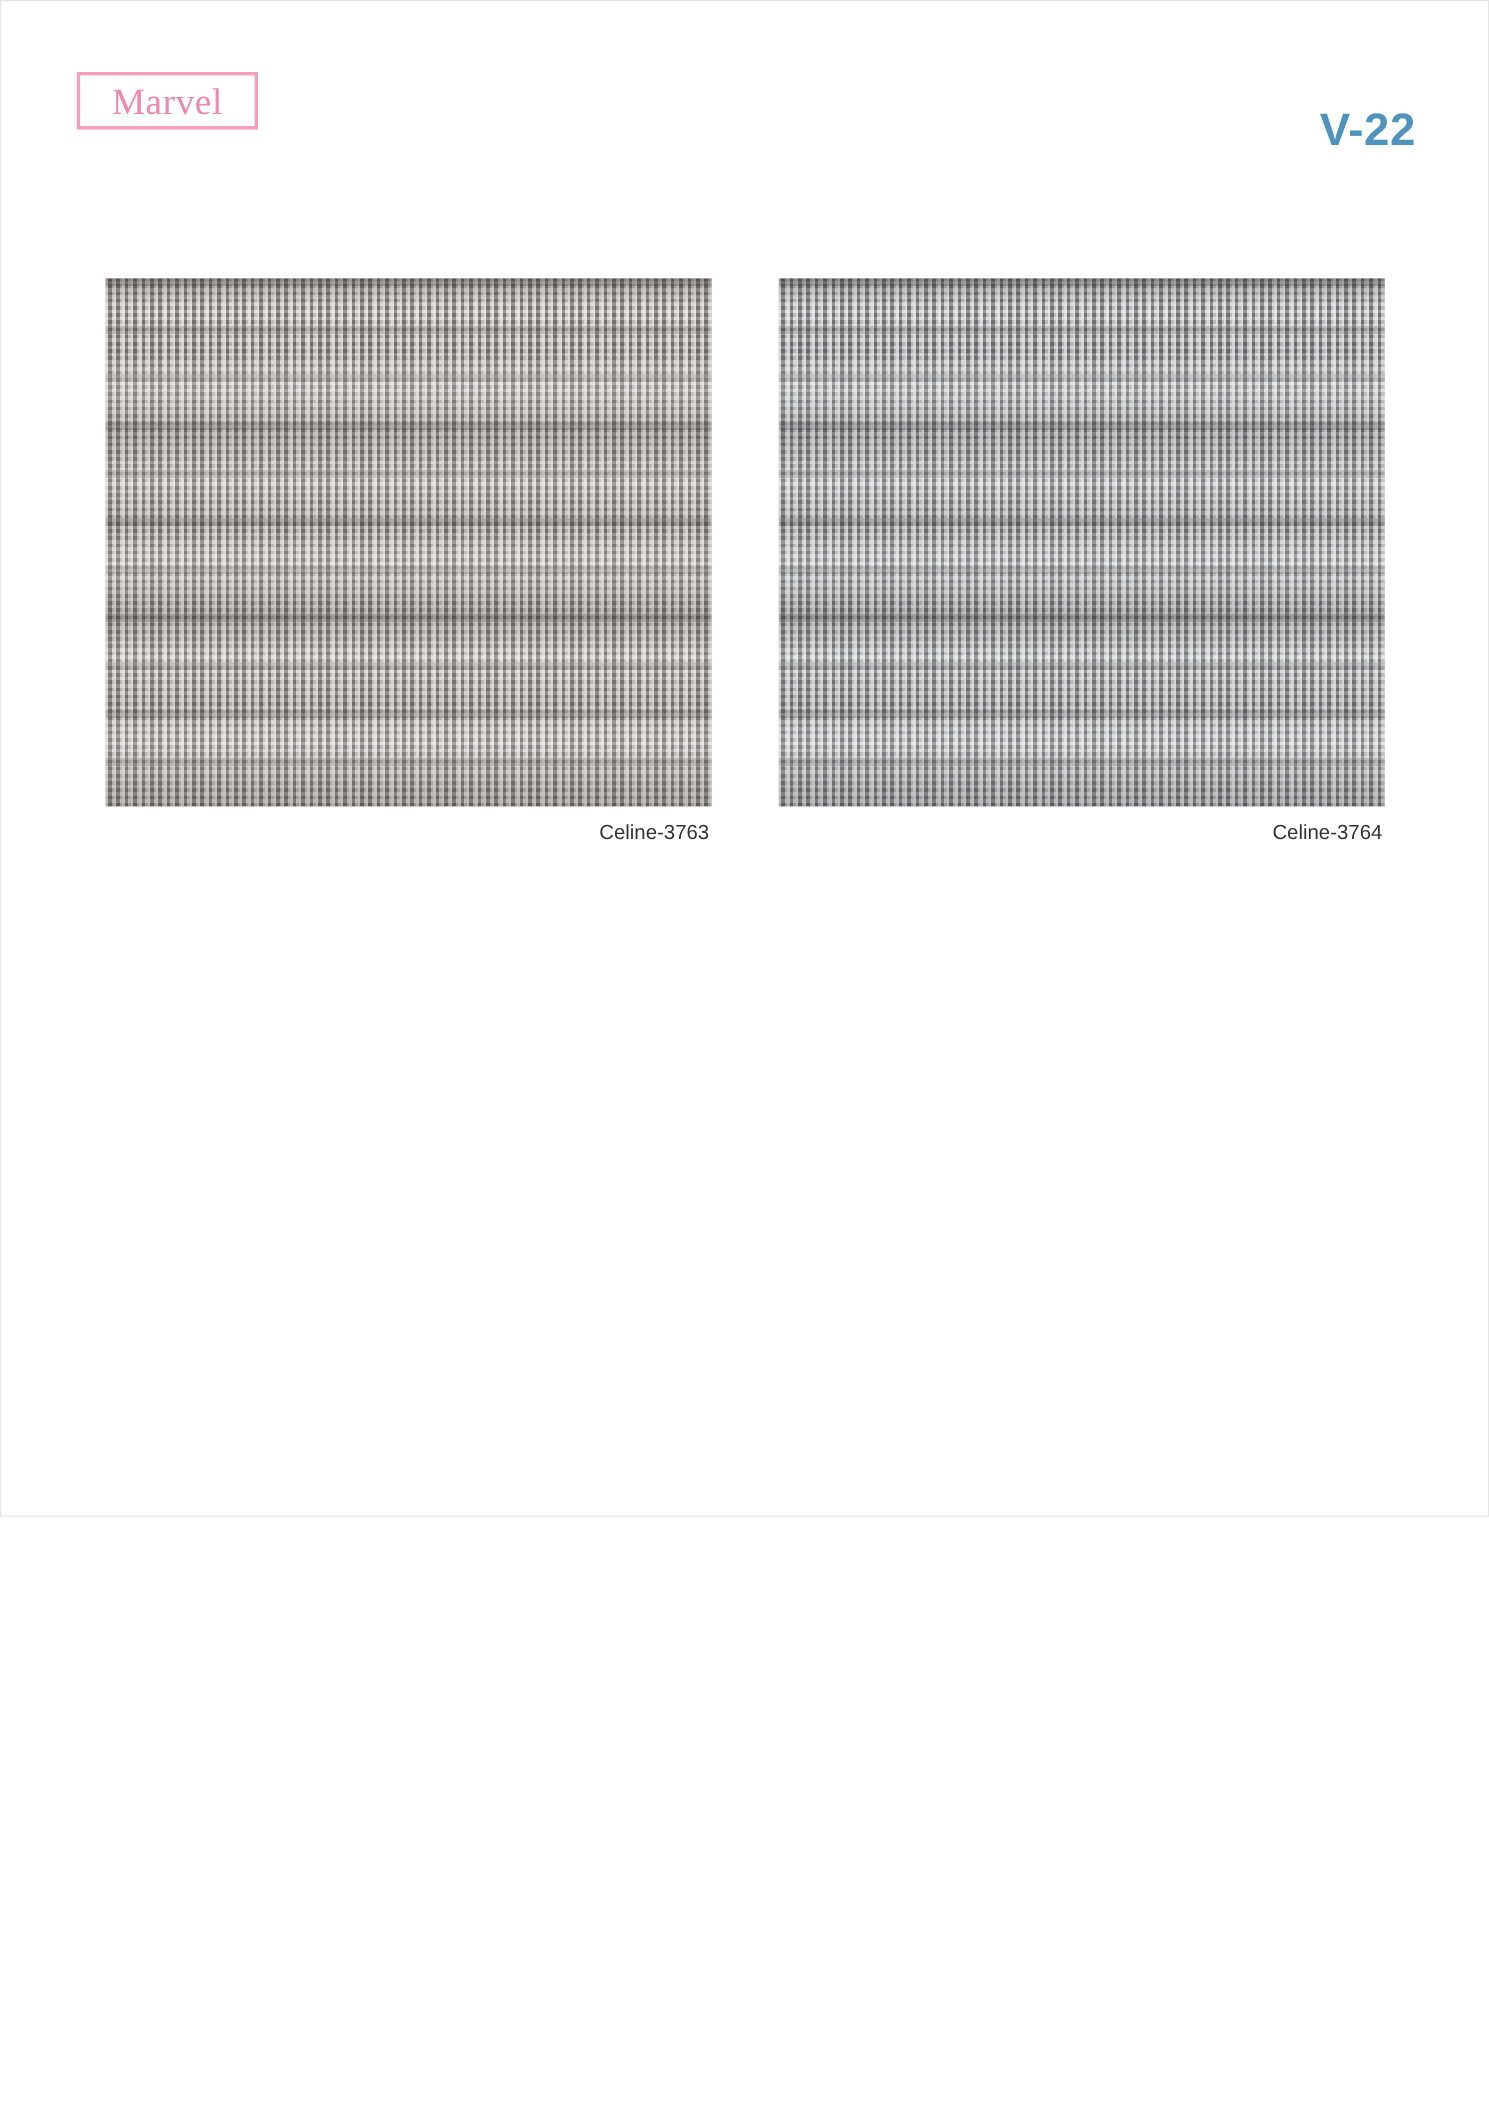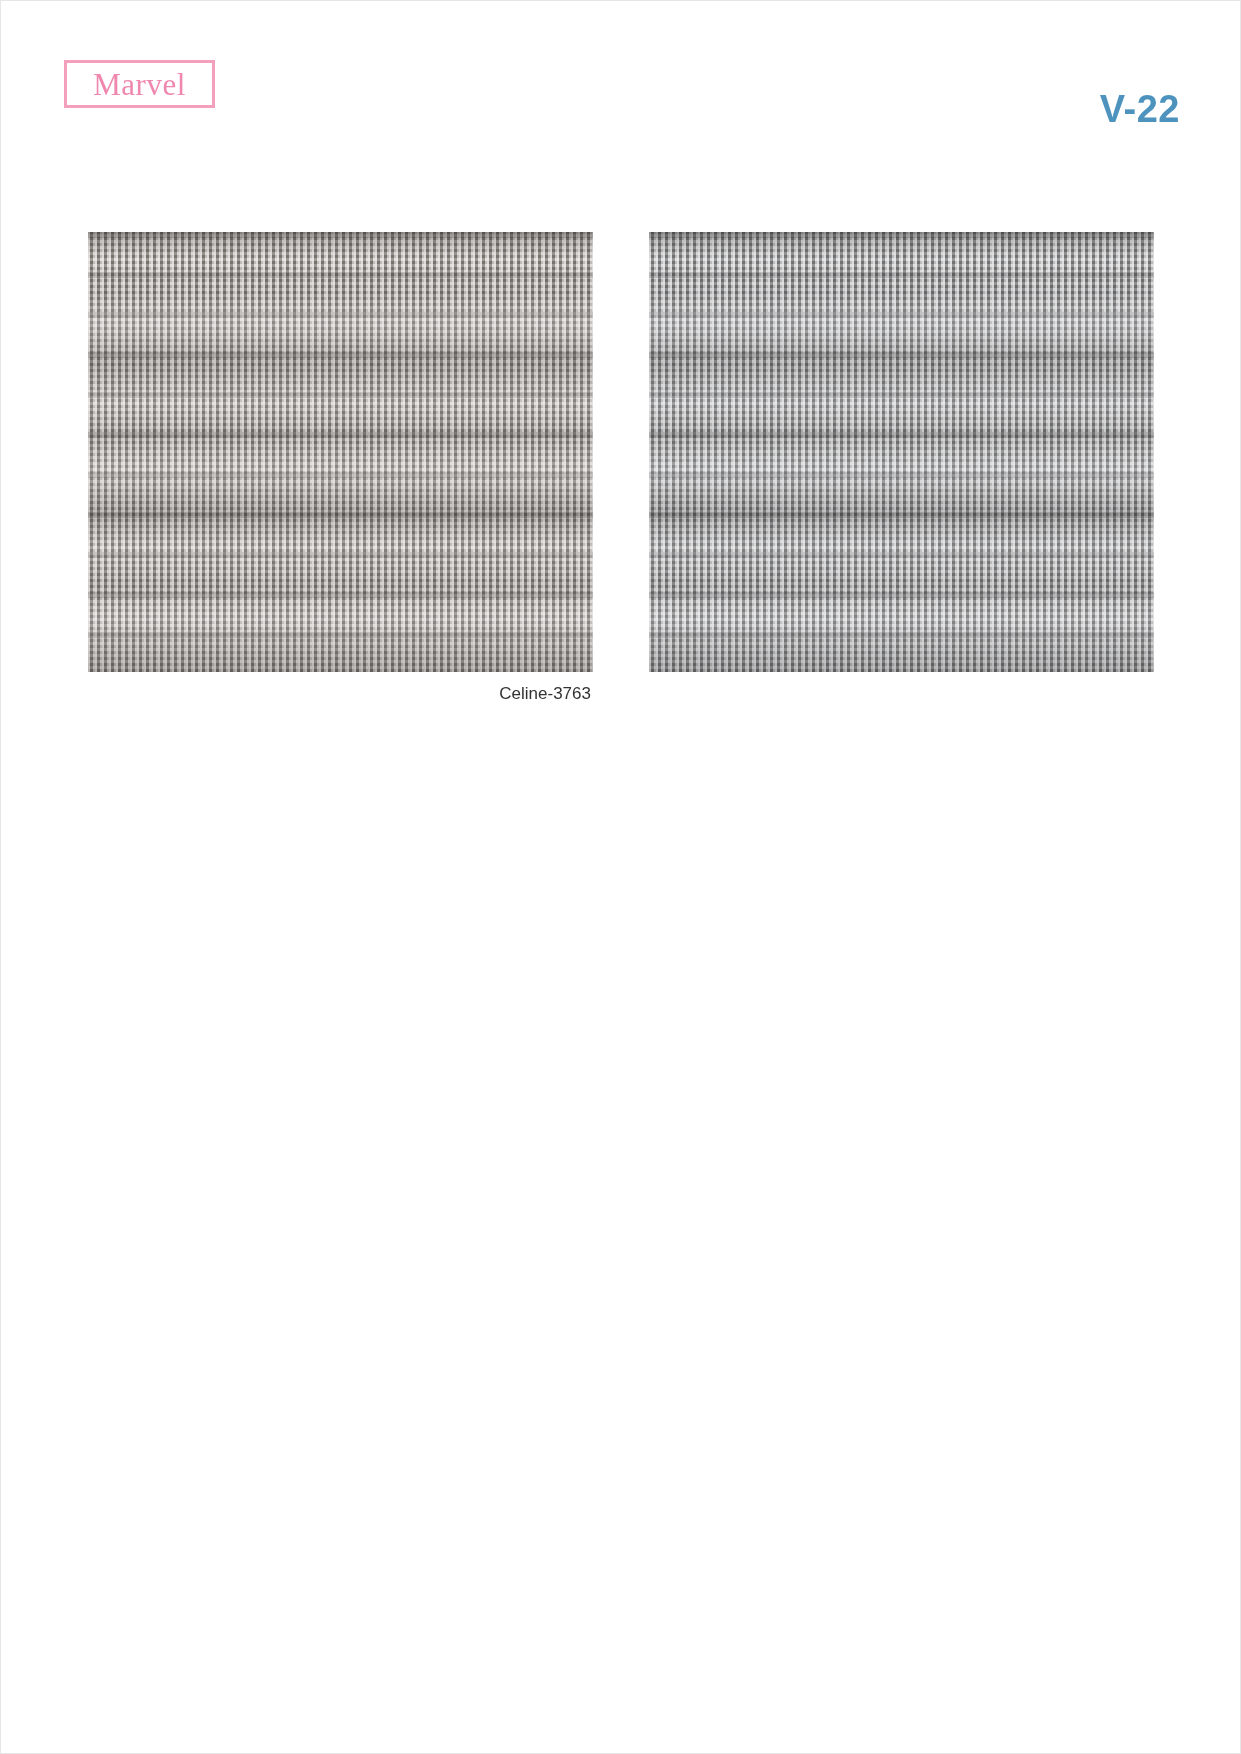--- a/index.html
+++ b/index.html
@@ -12,21 +12,21 @@
     height: 1754px;
     font-family: "Liberation Sans", sans-serif;
     position: relative;
     overflow: hidden;
   }
   .page {
     position: absolute;
     left: 0;
     top: 0;
     width: 1241px;
-    height: 1754px;
+    height: 1264px;
     background: #ffffff;
     box-sizing: border-box;
     border: 1px solid #e6e6e6;
   }
 
   
   .brand-badge {
     position: absolute;
     left: 63px;
     top: 59px;
@@ -181,17 +181,18 @@
       <div class="swatch-caption">Celine-3763</div>
     </div>
 
     <div class="swatch-cell">
       <div class="swatch-img">
         <div class="weave-base"></div>
         <div class="weave-stripes"></div>
         <div class="weave-bands"></div>
         <div class="weave-tone tone-cool"></div>
       </div>
+      <div class="swatch-caption">Celine-3764</div>
     </div>
 
   </div>
 
 </div>
 
 </body></html>

